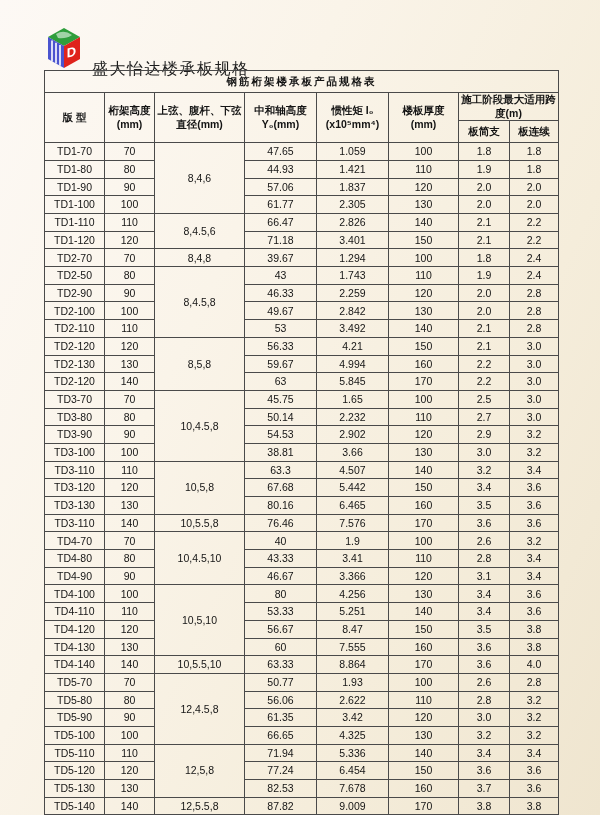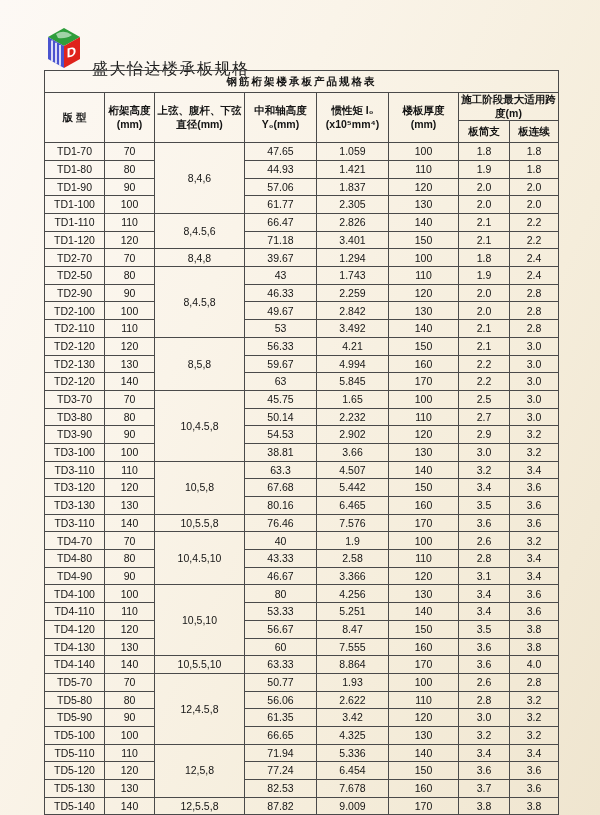--- a/index.html
+++ b/index.html
@@ -299,21 +299,21 @@
           <td>40</td>
           <td>1.9</td>
           <td>100</td>
           <td>2.6</td>
           <td>3.2</td>
         </tr>
         <tr>
           <td>TD4-80</td>
           <td>80</td>
           <td>43.33</td>
-          <td>2.58</td>
+          <td>3.41</td>
           <td>110</td>
           <td>2.8</td>
           <td>3.4</td>
         </tr>
         <tr>
           <td>TD4-90</td>
           <td>90</td>
           <td>46.67</td>
           <td>3.366</td>
           <td>120</td>

